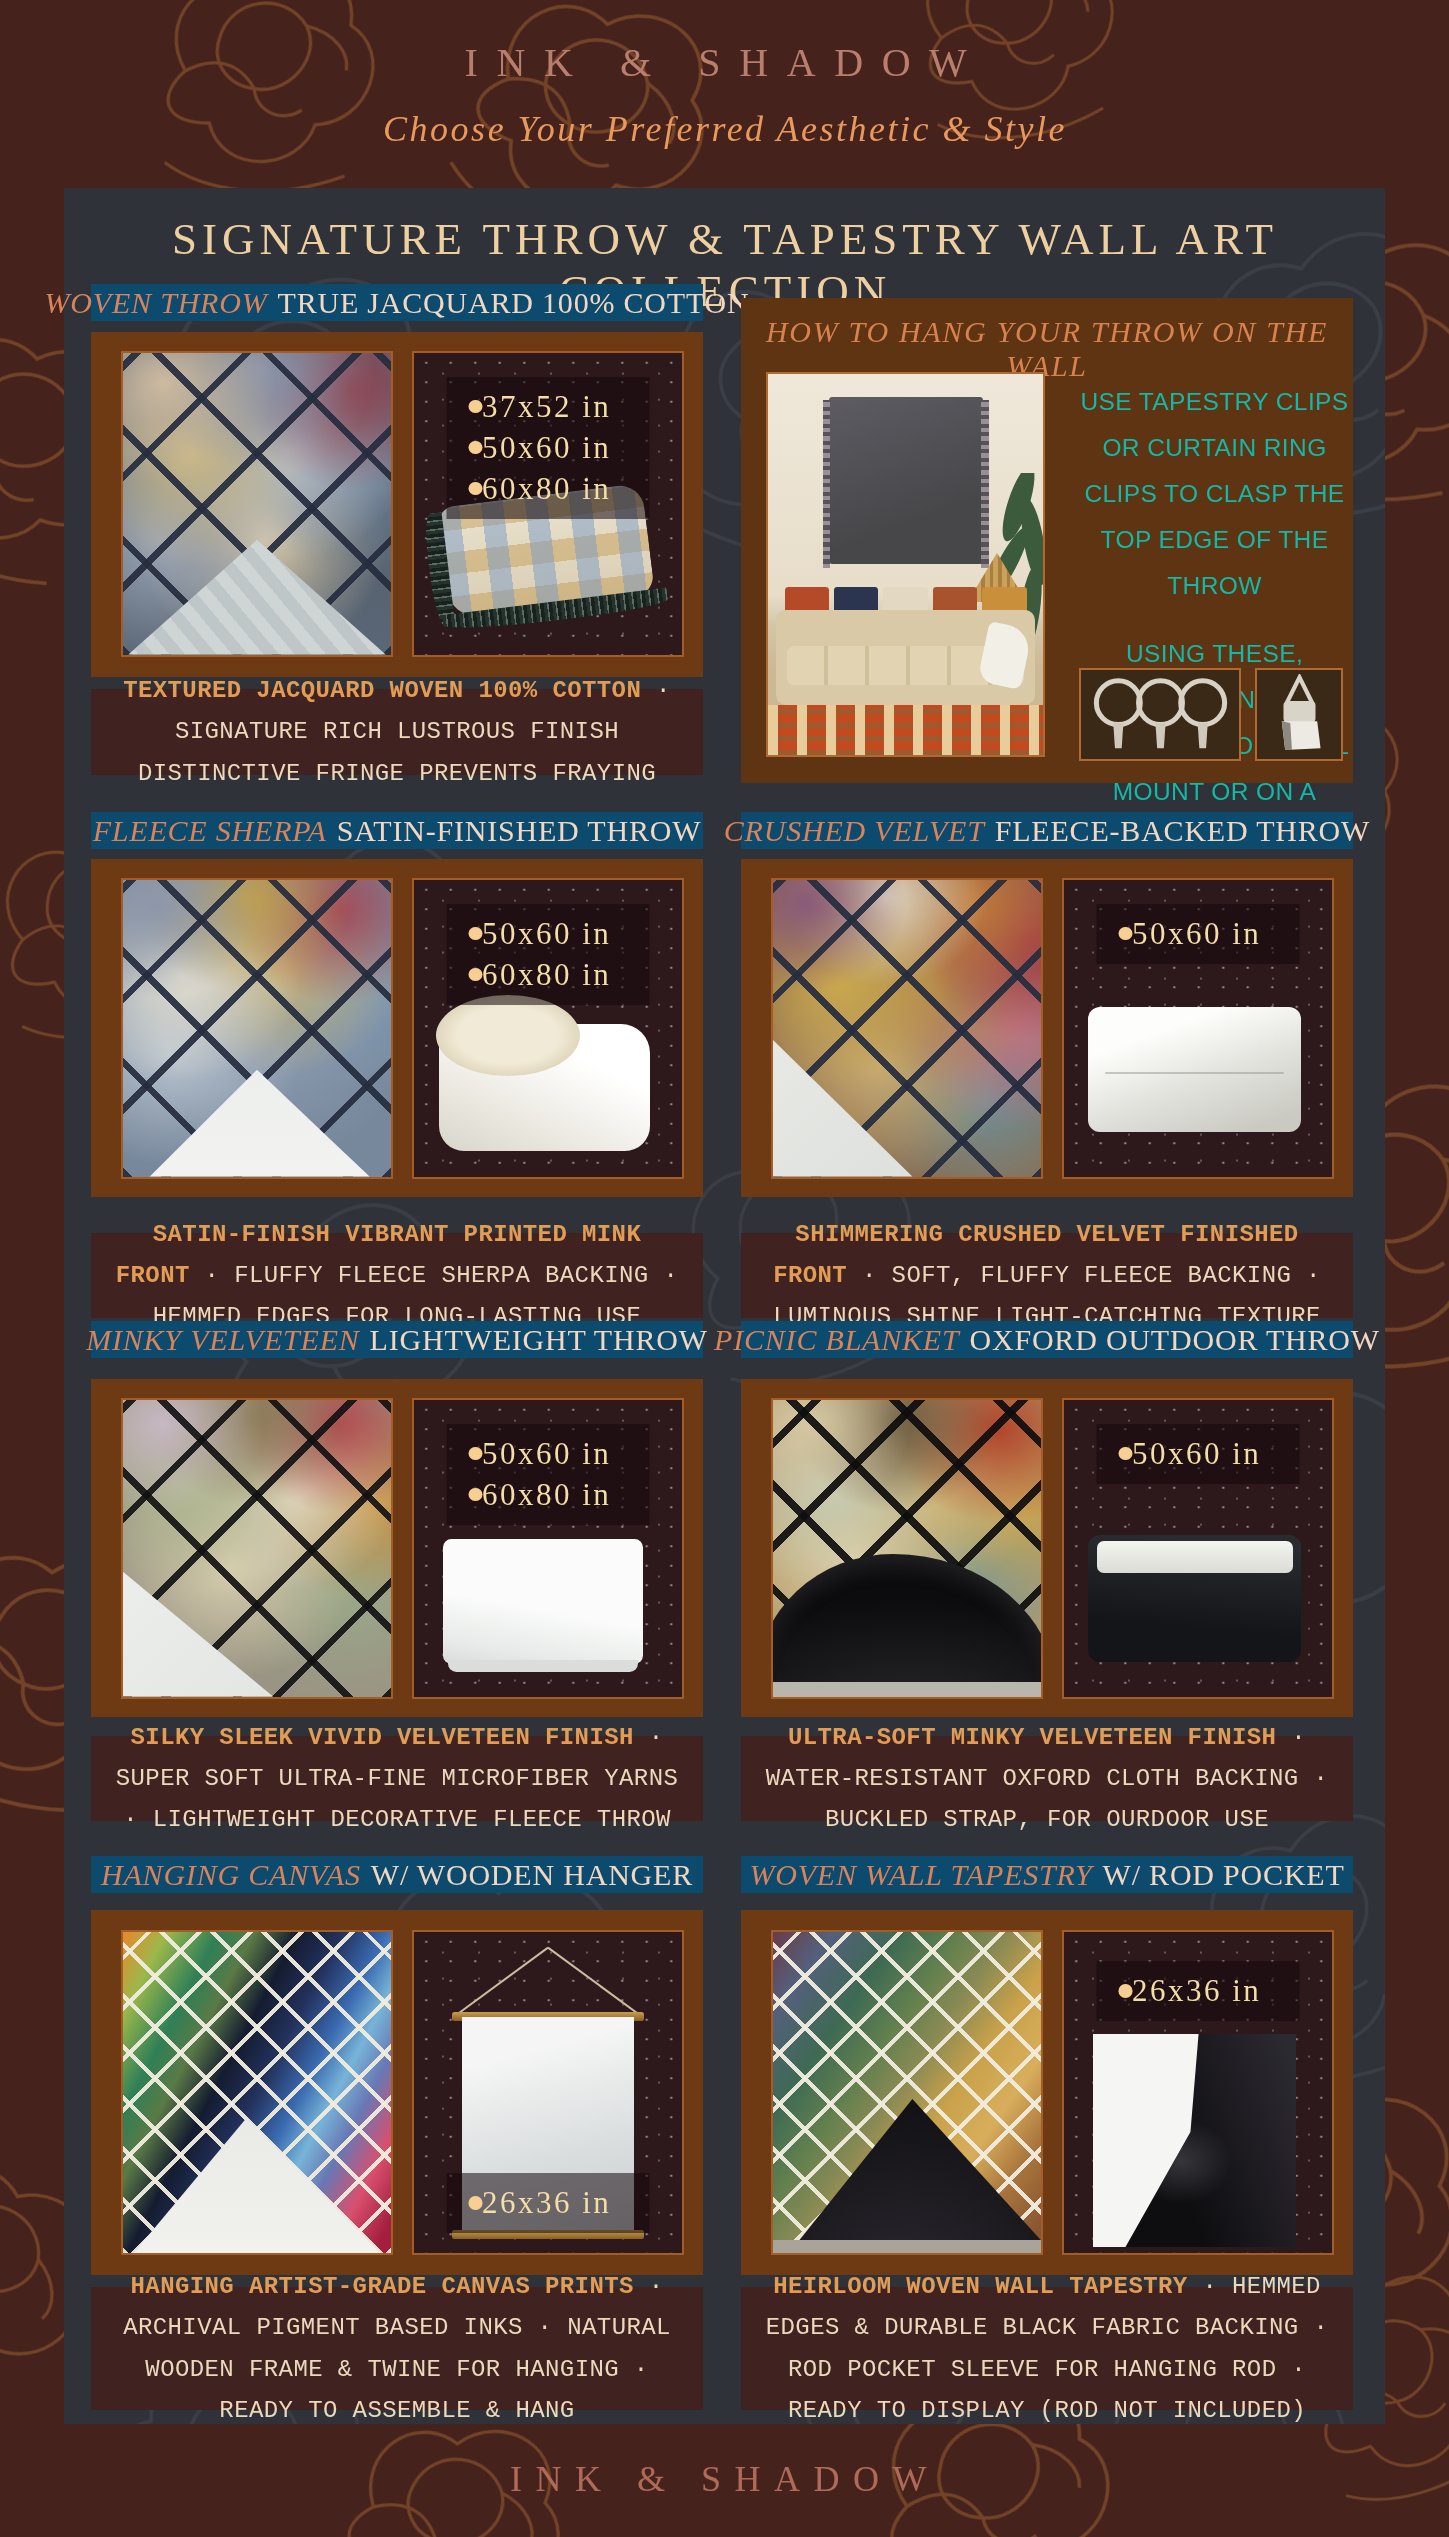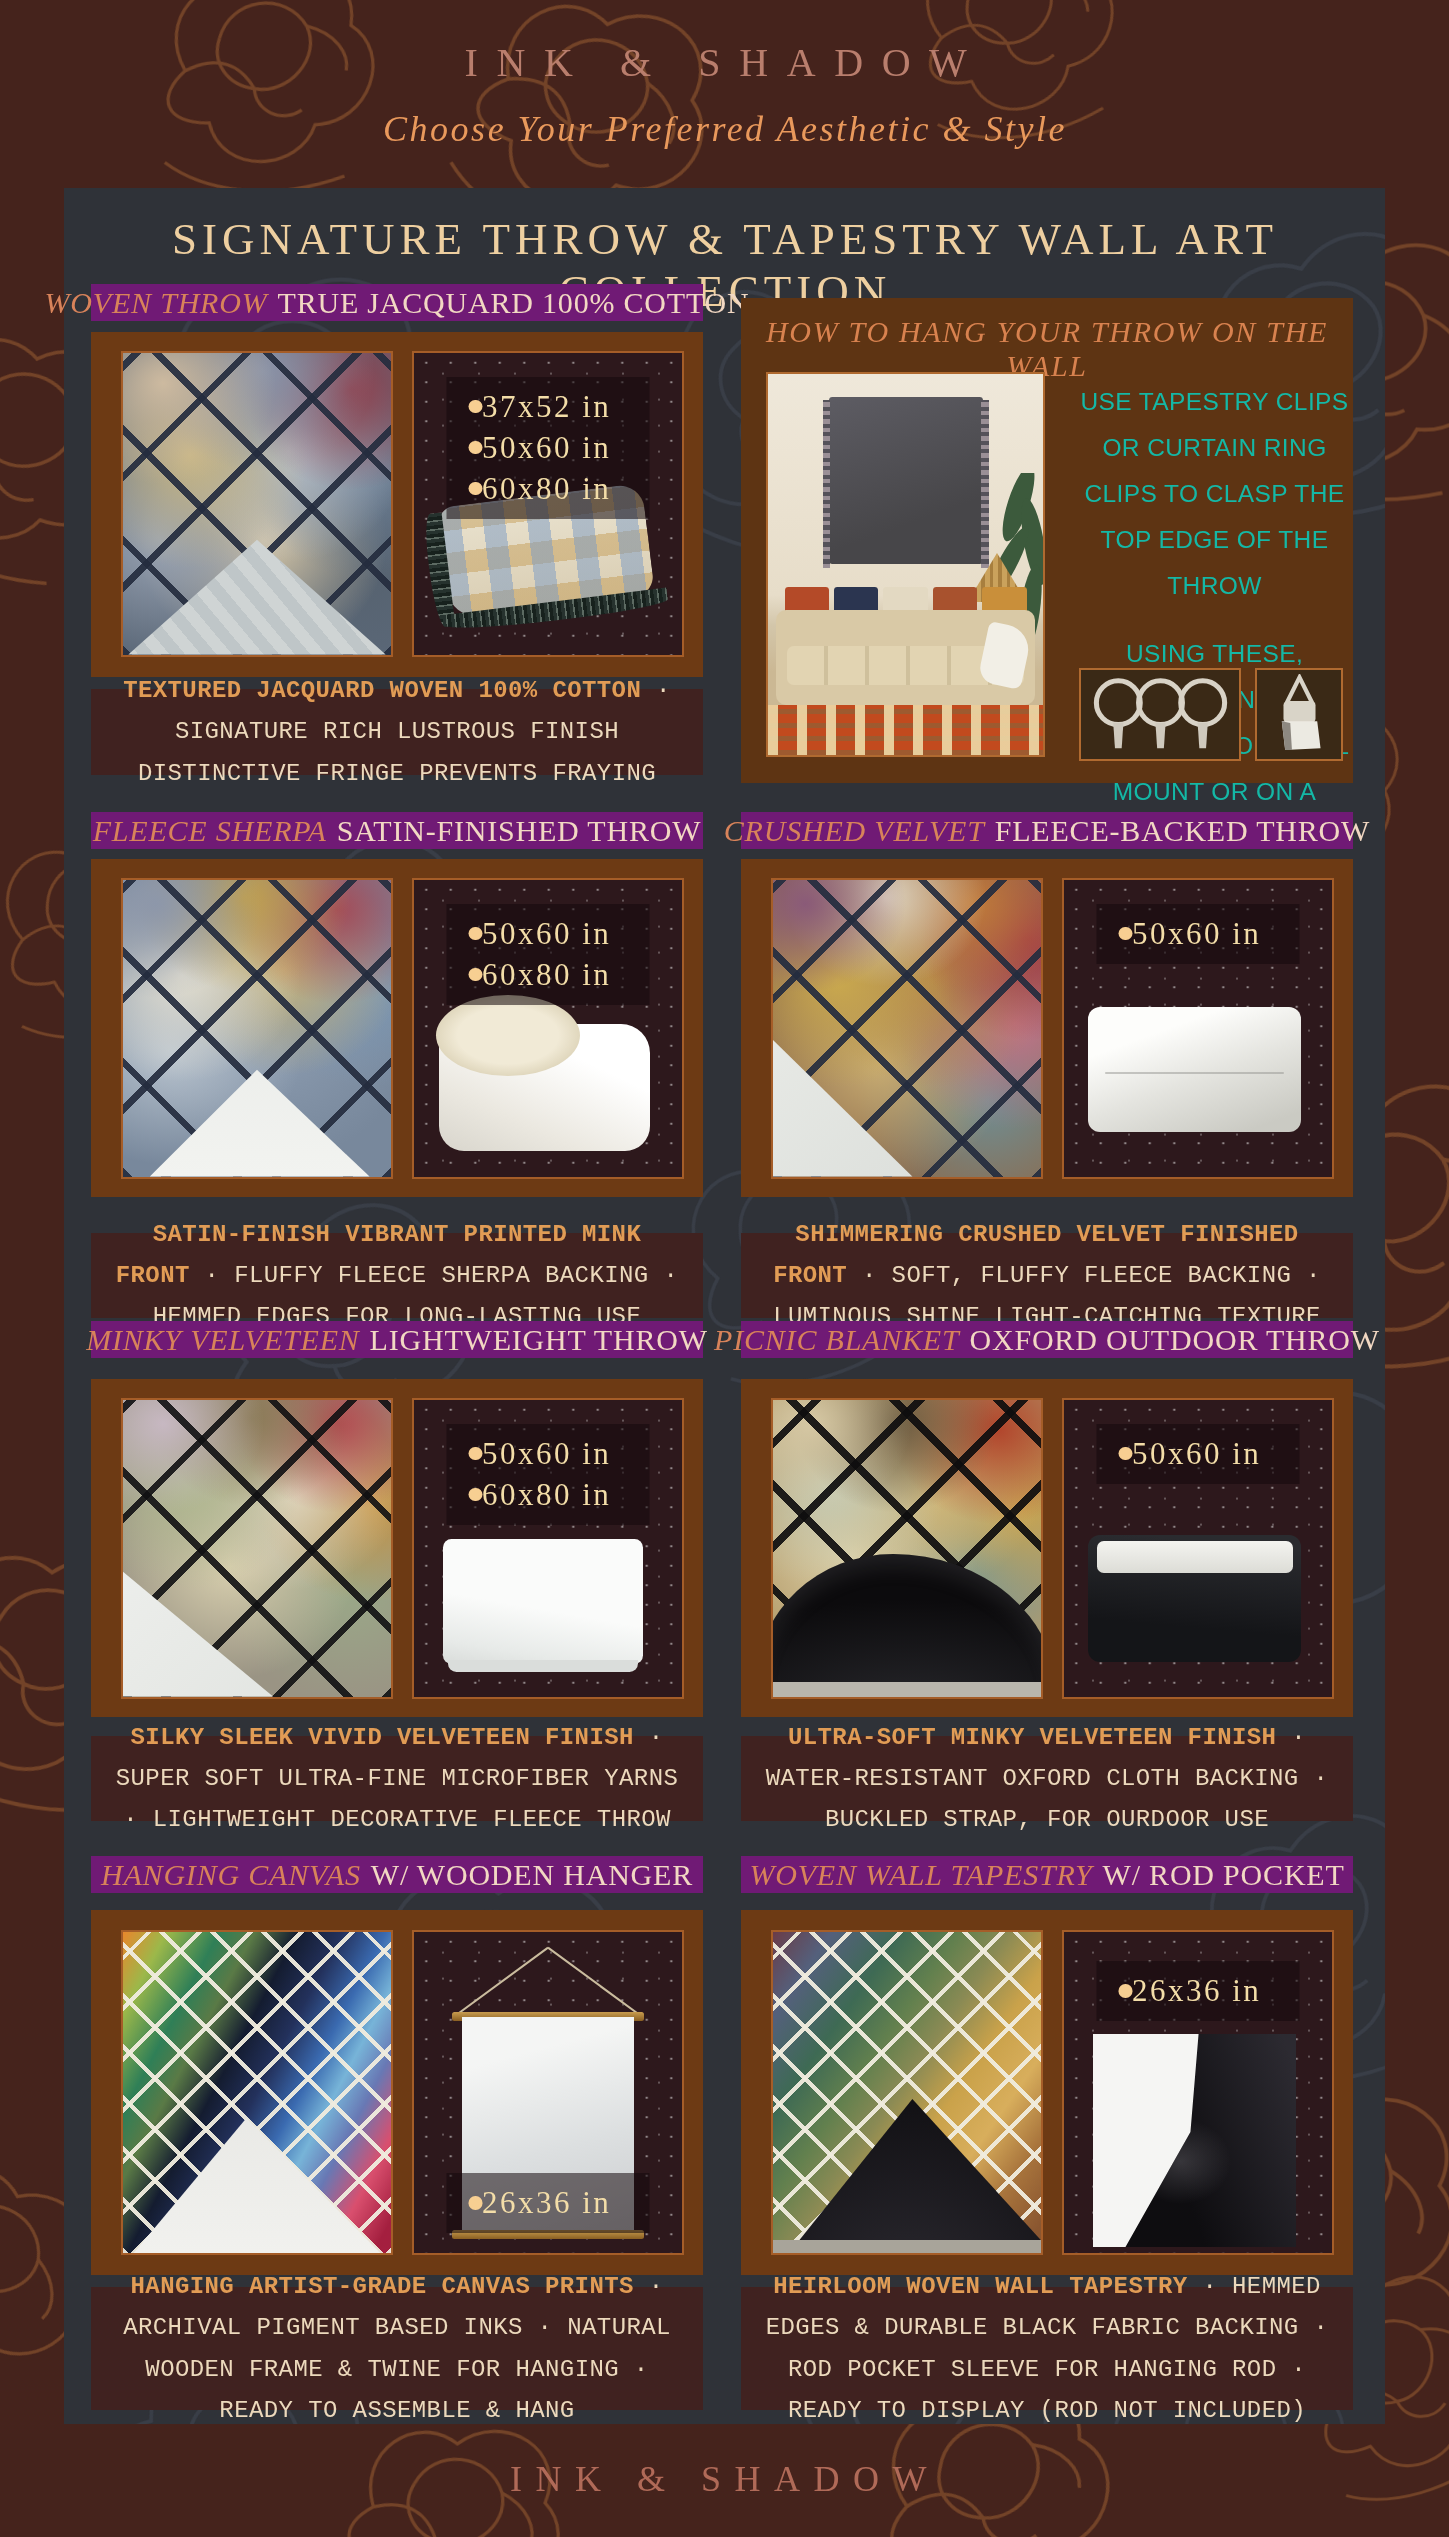--- a/index.html
+++ b/index.html
@@ -15,21 +15,21 @@
     font-size:40px;letter-spacing:18.6px;color:#b97e6d;font-weight:400}
   .tagline{position:absolute;top:108px;left:0;width:100%;text-align:center;z-index:3;
     font-size:36px;font-style:italic;color:#e9995c;letter-spacing:2.5px}
   
   .board{position:absolute;left:64px;top:188px;width:1321px;height:2236px;background:#2f3238;z-index:1}
   .board-florals{position:absolute;inset:0;z-index:0;pointer-events:none}
   .collection-title{position:absolute;top:213px;left:0;width:100%;text-align:center;z-index:3;
     font-size:45px;color:#eecfa0;letter-spacing:5px;font-weight:400}
   
   .abs{position:absolute;z-index:3}
-  .card-head{height:37px;background:#701a75;display:flex;align-items:center;justify-content:center;
+  .card-head{height:37px;background:#0c4a6e;display:flex;align-items:center;justify-content:center;
     font-size:30px;letter-spacing:0.8px;white-space:nowrap}
   .card-head em{color:#d8835a;font-style:italic;margin-right:10px;font-weight:400}
   .card-head span{color:#f2d8c3;font-weight:400}
   .panel{background:#6d3a14}
   .panel.guide{background:#5e3413}
   .frame{position:absolute;border:2.5px solid #a55d28;overflow:hidden}
   .speck{background-color:#2d181c;
     background-image:radial-gradient(rgba(255,255,255,.55) 0.9px,rgba(0,0,0,0) 1.4px),
                      radial-gradient(rgba(255,255,255,.3) 0.8px,rgba(0,0,0,0) 1.3px);
     background-size:24.5px 19.5px,36px 26px;background-position:0 0,11px 7.6px}

